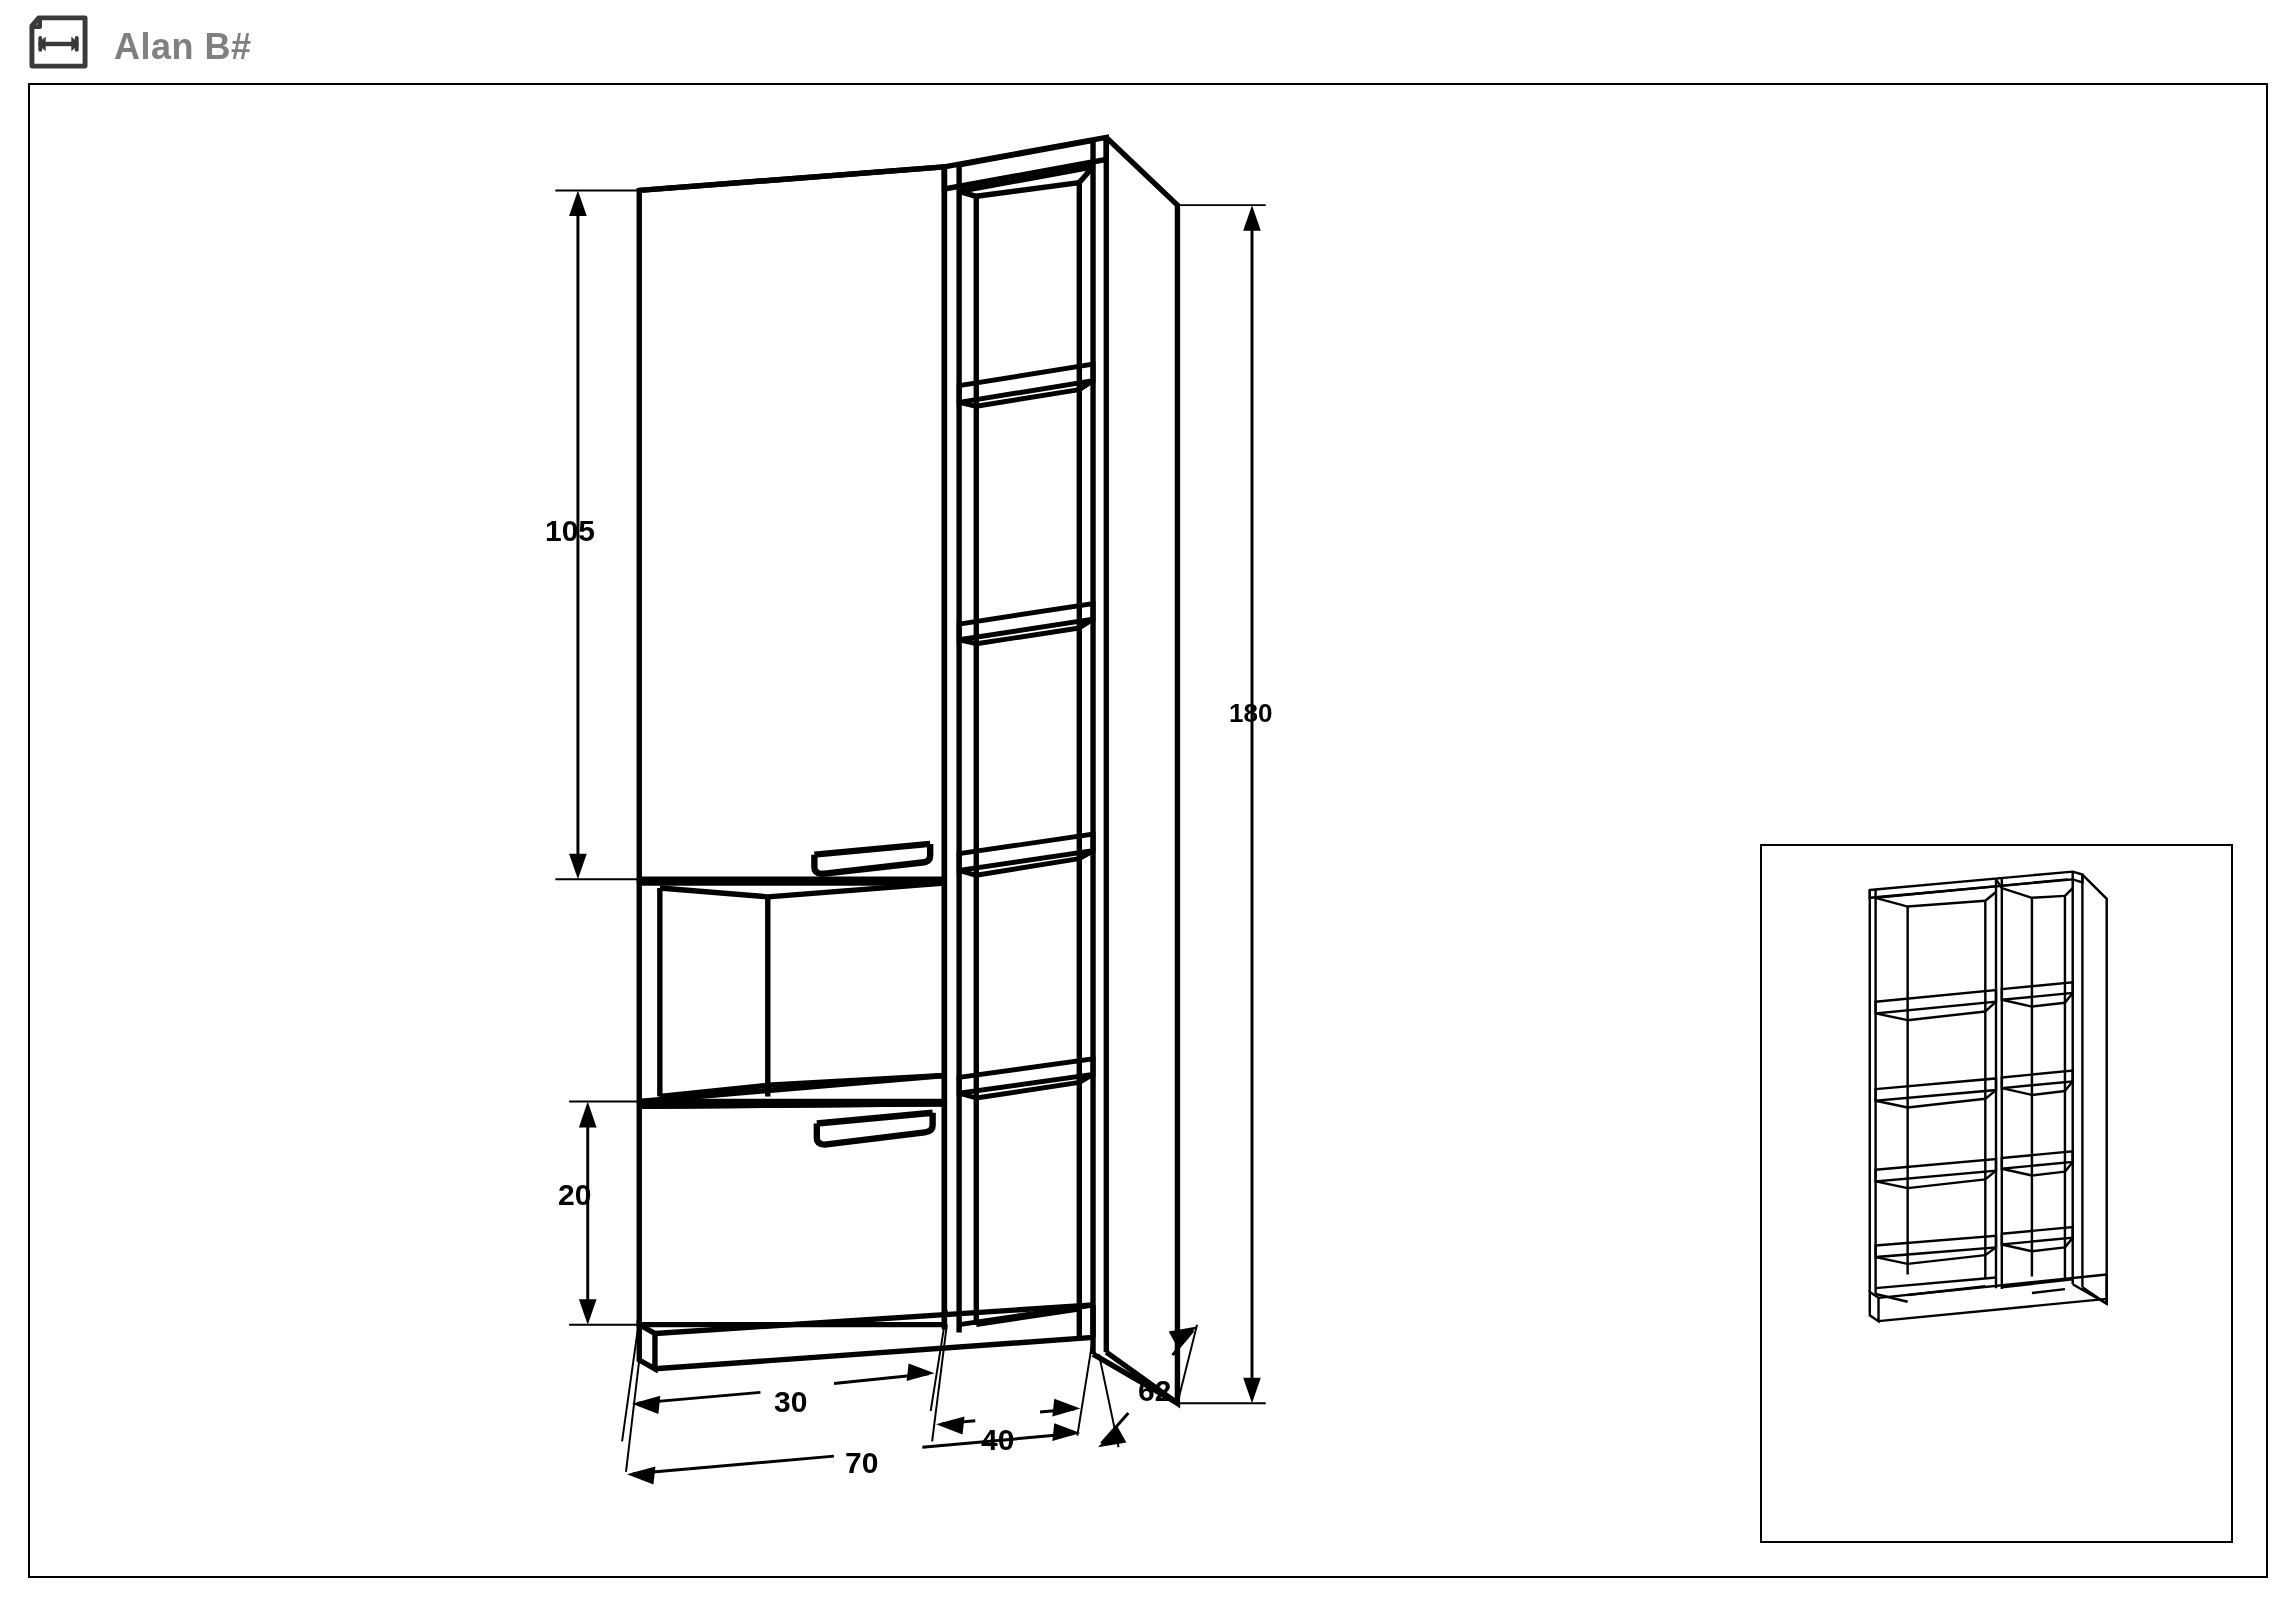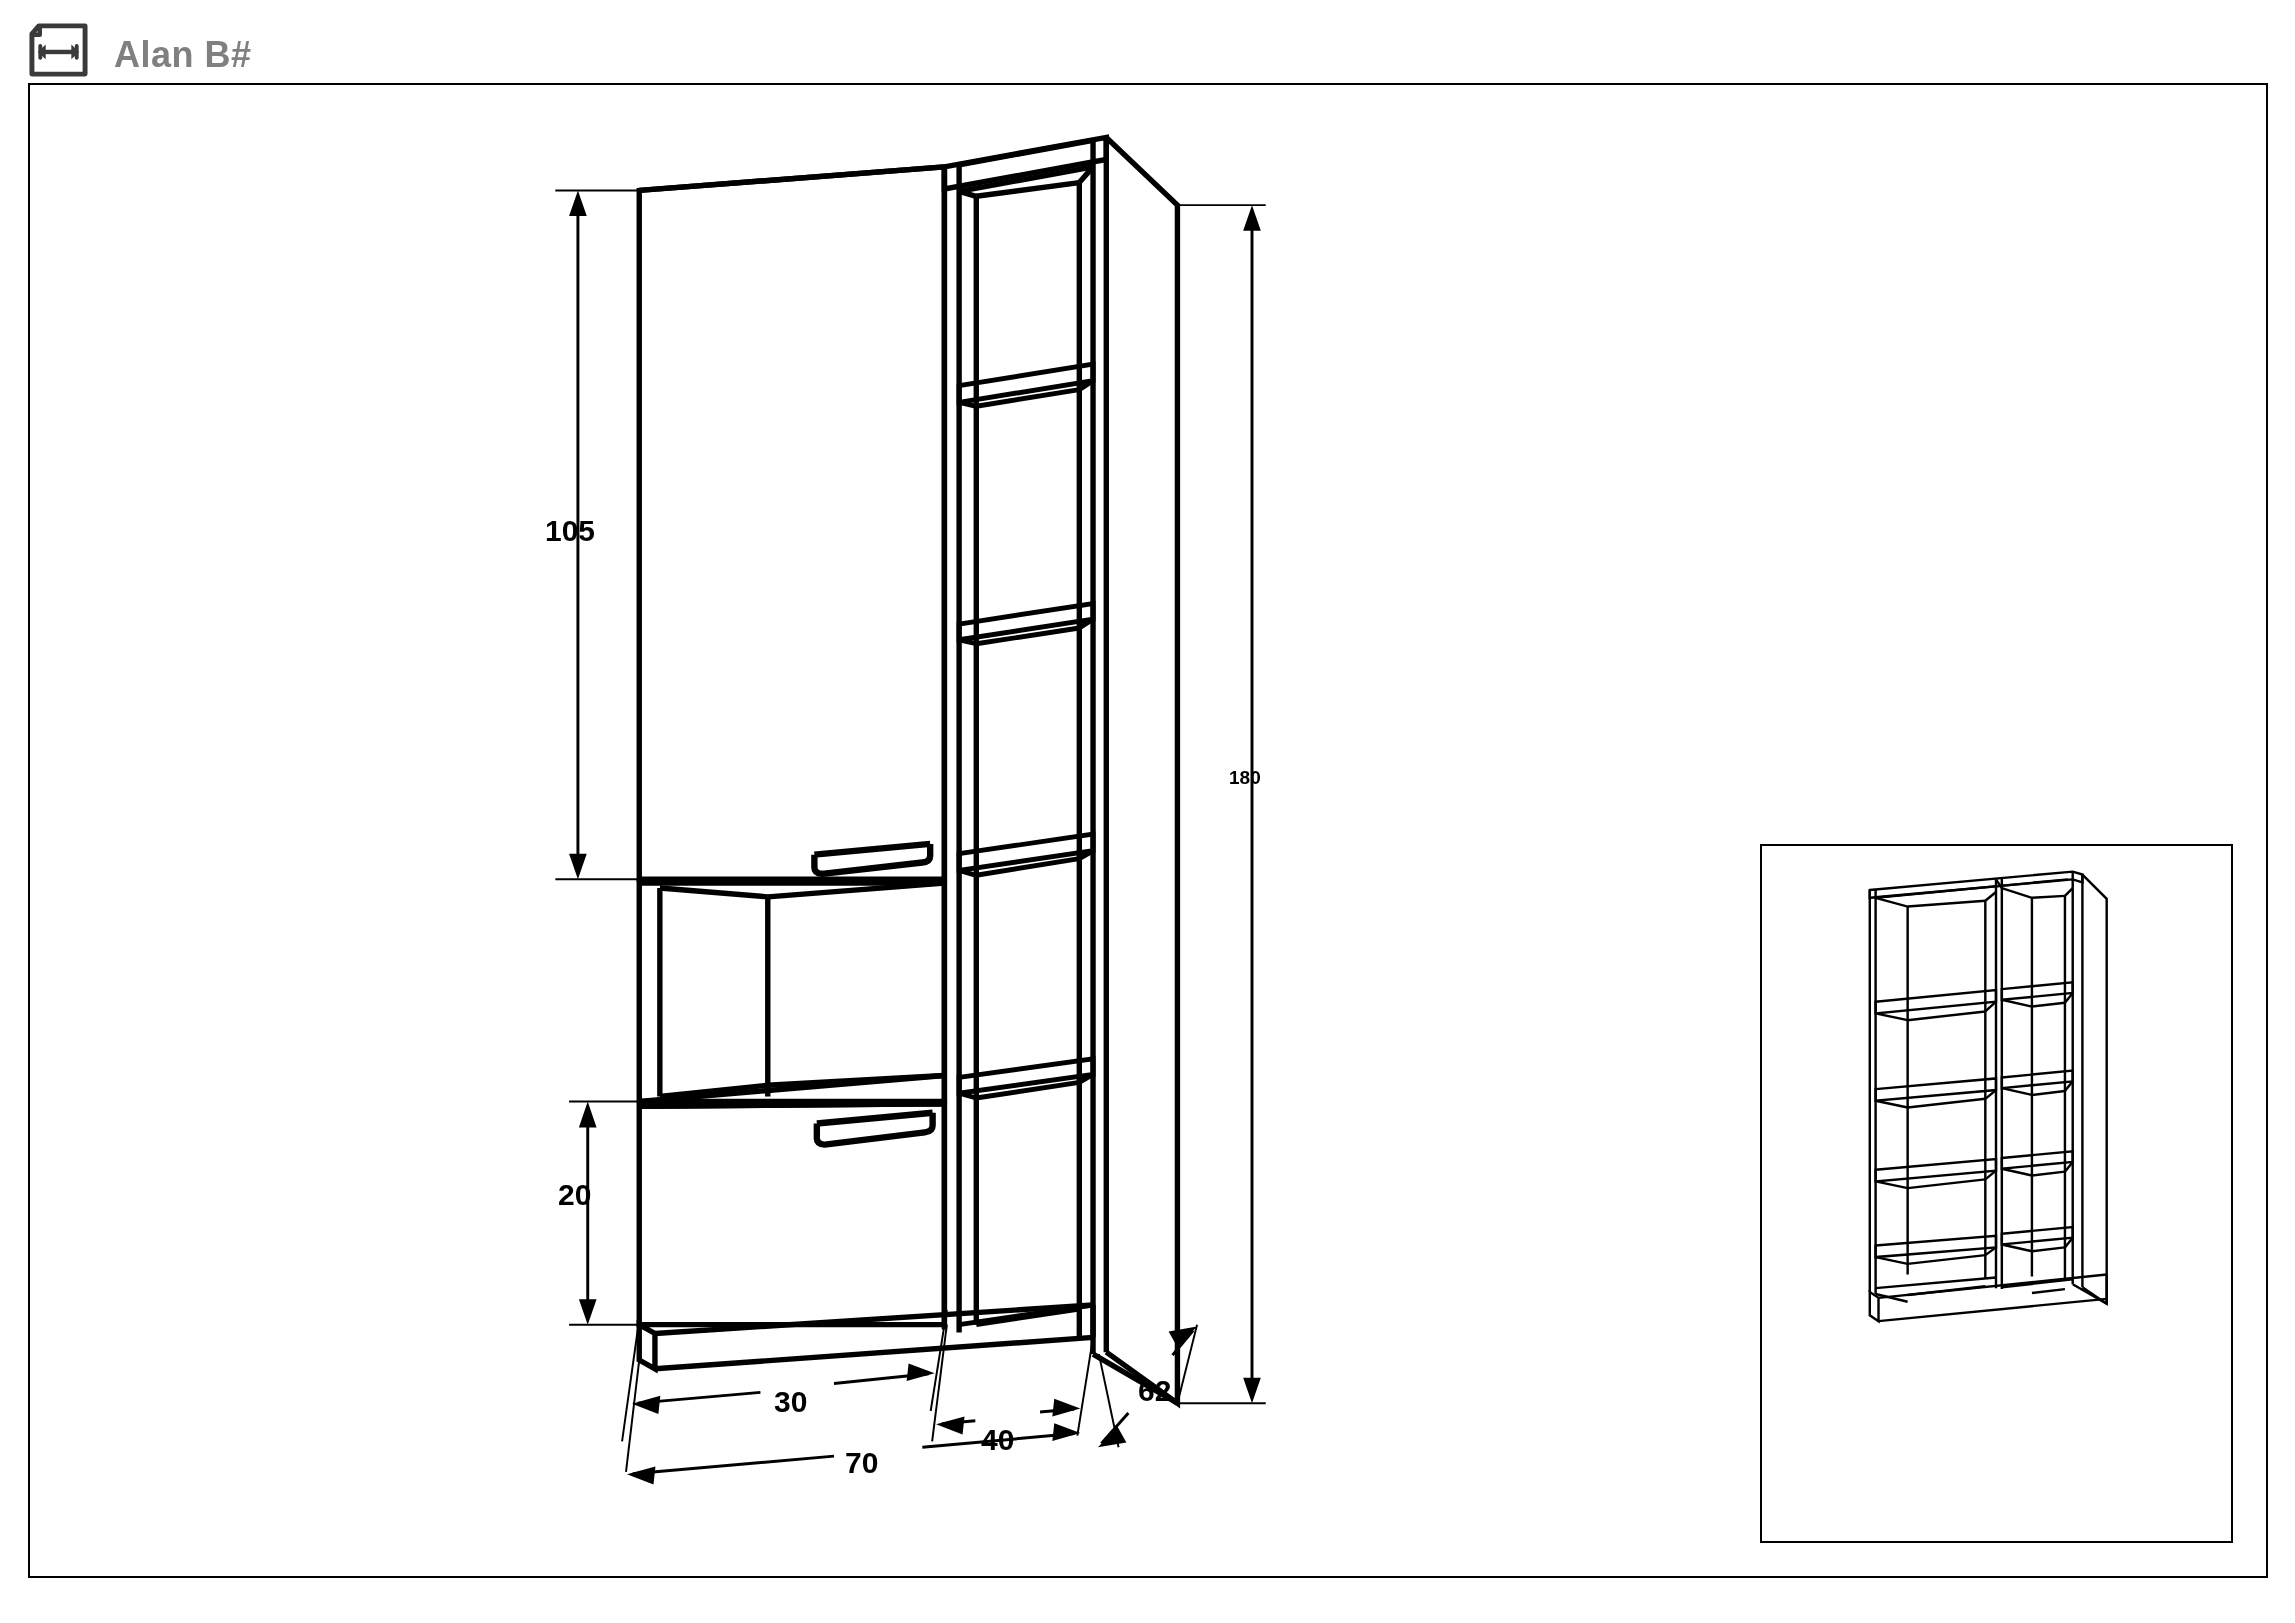--- a/index.html
+++ b/index.html
@@ -1,39 +1,39 @@
 <!DOCTYPE html>
 <html style="font-size:7.9px"><head>
 <meta charset="utf-8">
 <style>
   html,body{margin:0;padding:0;background:#ffffff;}
   body{width:2295px;height:1623px;position:relative;overflow:hidden;
        font-family:"Liberation Sans","DejaVu Sans",sans-serif;}
 
   
-  #header{position:absolute;left:0;top:8px;width:2295px;height:83px;}
+  #header{position:absolute;left:0;top:0;width:2295px;height:83px;}
   #doc-icon{position:absolute;left:23.6px;top:10.8px;width:69px;height:62px;}
   #doc-title{position:absolute;left:114px;top:25.5px;
              font-size:36px;font-weight:bold;color:#808080;
              letter-spacing:0.5px;white-space:nowrap;line-height:41px;}
 
   
   #page-frame{position:absolute;left:27.5px;top:83px;
               width:2240px;height:1495px;
               border:2.5px solid #000000;box-sizing:border-box;
               background:#ffffff;}
 
   
   #drawing{position:absolute;left:0;top:0;width:2295px;height:1623px;}
 
   
   .dimtxt{position:absolute;font-family:"Liberation Sans","DejaVu Sans",sans-serif;
           font-weight:bold;color:#000000;white-space:nowrap;}
   #dim-105{left:545px;top:514px;font-size:30px;}
-  #dim-180{left:1229px;top:767px;font-size:19px;text-align:center;}
+  #dim-180{left:1229px;top:698px;font-size:26px;text-align:center;}
   #dim-36 {left:558px;top:1178px;font-size:30px;}
   #dim-48 {left:774px;top:1385px;font-size:30px;}
   #dim-20 {left:981px;top:1423px;font-size:30px;}
   #dim-70 {left:845px;top:1446px;font-size:30px;text-align:right;}
   #dim-38 {left:1138px;top:1374px;font-size:30px;}
 
   
   #inset-frame{position:absolute;left:1760px;top:844px;
                width:473px;height:699px;
                border:2.5px solid #000000;box-sizing:border-box;

